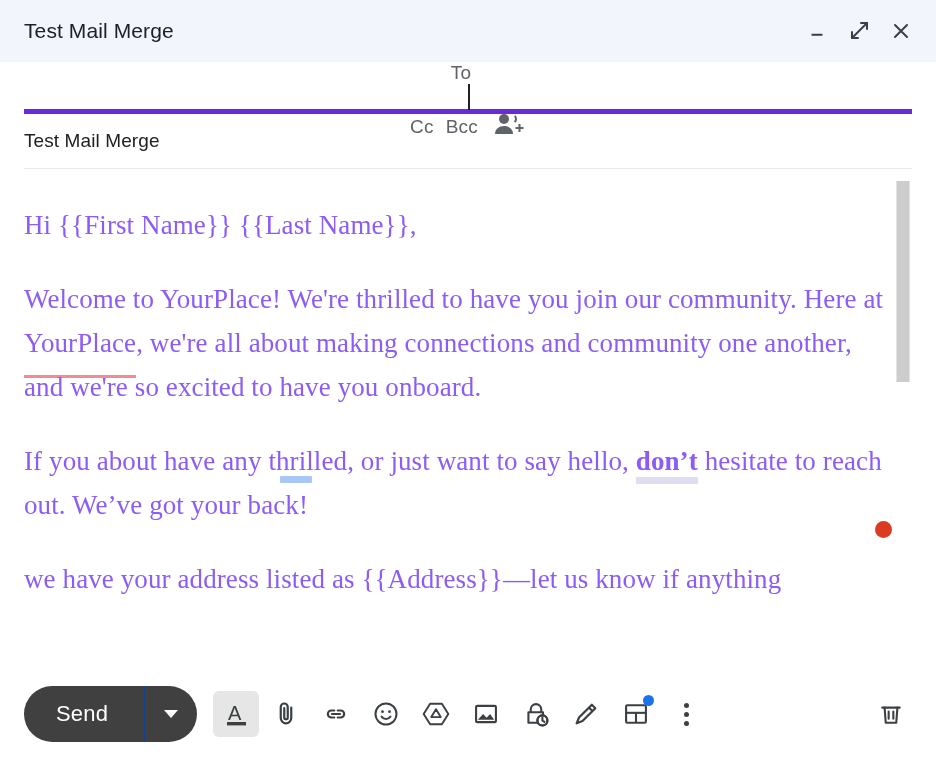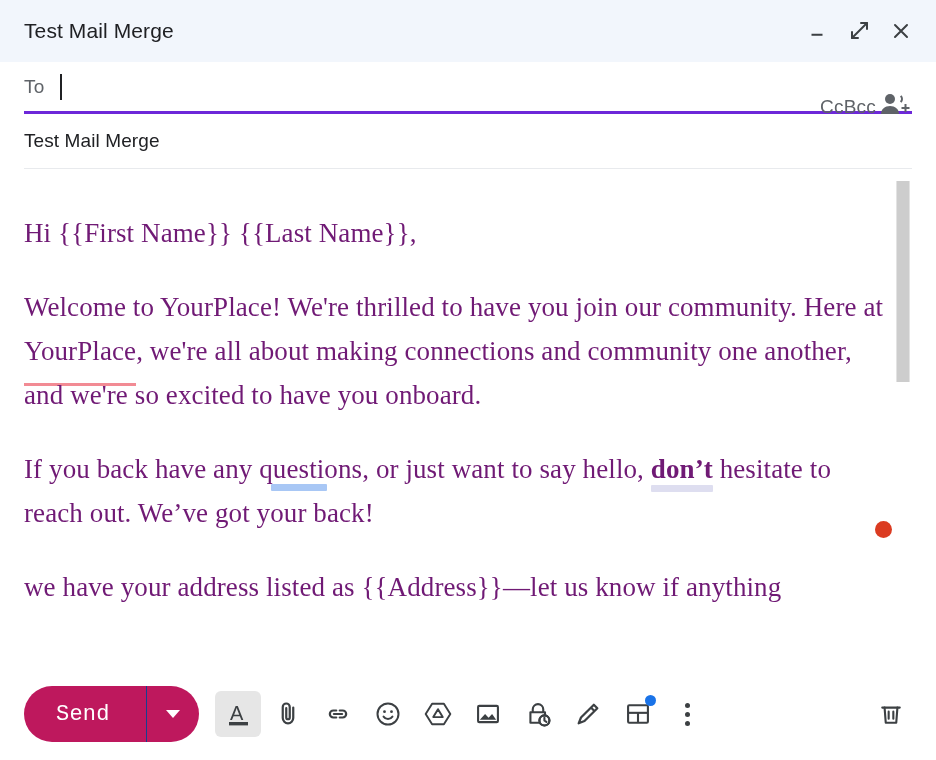--- a/index.html
+++ b/index.html
@@ -61,24 +61,25 @@
   .tb-btn svg { display: block; }
 
   
   .to-row {
     height: 52px;
     min-height: 52px;
     display: flex;
     align-items: center;
     padding: 0 24px;
     box-sizing: border-box;
-    border-bottom: 3px solid #6d28d9;
+    border-bottom: 5px solid #6d28d9;
     margin: 0 24px;
     padding: 0;
     position: relative;
+    flex-direction: column;
   }
   .to-label {
     font-size: 19px;
     color: #5f6368;
     margin-right: 14px;
     letter-spacing: 0.2px;
   }
   .to-input-area {
     flex: 1;
     display: flex;
@@ -88,22 +89,21 @@
   .text-caret {
     display: inline-block;
     width: 1.5px;
     height: 26px;
     background: #202124;
     margin-left: 2px;
   }
   .ccbcc {
     display: flex;
     align-items: center;
-    gap: 0;
-    margin-top: 40px;
+    gap: 12px;
   }
   .ccbcc-link {
     font-size: 19px;
     color: #5f6368;
     cursor: pointer;
     letter-spacing: 0.2px;
   }
   .contacts-icon {
     display: flex;
     align-items: center;
@@ -138,23 +138,22 @@
     position: absolute;
     inset: 0;
     padding: 34px 40px 0 24px;
     box-sizing: border-box;
     overflow: hidden;
   }
   .body-text {
     font-family: "Liberation Serif", "DejaVu Serif", serif;
     font-size: 27px;
     line-height: 44px;
-    color: #701a75;
+    color: #8b5cf6;
     letter-spacing: 0.1px;
-    margin-top: 8px;
   }
   .body-text p {
     margin: 0 0 30px 0;
   }
   .spell-error {
     border-bottom: 3px solid #f28b94;
     padding-bottom: 17px;
   }
   .grammar-mark {
     position: relative;
@@ -227,26 +226,25 @@
     min-height: 92px;
     display: flex;
     align-items: center;
     padding: 0 22px 0 24px;
     box-sizing: border-box;
     background: #ffffff;
   }
   .send-group {
     display: flex;
     align-items: stretch;
-    background: #be185d;
+    background: #404040;
     border-radius: 30px;
     height: 56px;
     overflow: hidden;
     cursor: pointer;
-    font-family: Liberation Mono, monospace;
   }
   .send-main {
     display: flex;
     align-items: center;
     justify-content: center;
     padding: 0 36px 0 32px;
     color: #ffffff;
     font-size: 22px;
     letter-spacing: 0.2px;
   }
@@ -365,21 +363,21 @@
 
   <div class="subject-row">
     <div class="subject-text">Test Mail Merge</div>
   </div>
 
   <div class="body-wrap">
     <div class="body-scroll">
       <div class="body-text">
         <p>Hi {{First Name}} {{Last Name}},</p>
         <p><span>Welcome to YourPlace! We're thrilled to have you join our community. Here at </span><span class="spell-error">YourPlace</span><span>, we're all about making connections and community one another, and we're so excited to have you onboard.</span></p>
-        <p><span>If you back have any </span><span class="grammar-mark">questions,</span><span> or just want to say hello, </span><span class="smart-mark">don’t</span><span> hesitate to reach out. We’ve got your back!</span></p>
+        <p><span>If you about have any </span><span class="grammar-mark">thrilled,</span><span> or just want to say hello, </span><span class="smart-mark">don’t</span><span> hesitate to reach out. We’ve got your back!</span></p>
         <p>we have your address listed as {{Address}}—let us know if anything</p>
       </div>
       <div class="collab-dot"></div>
     </div>
     <div class="scroll-track"></div>
     <div class="scroll-thumb"></div>
 
   </div>
 
   <div class="bottom-bar">

